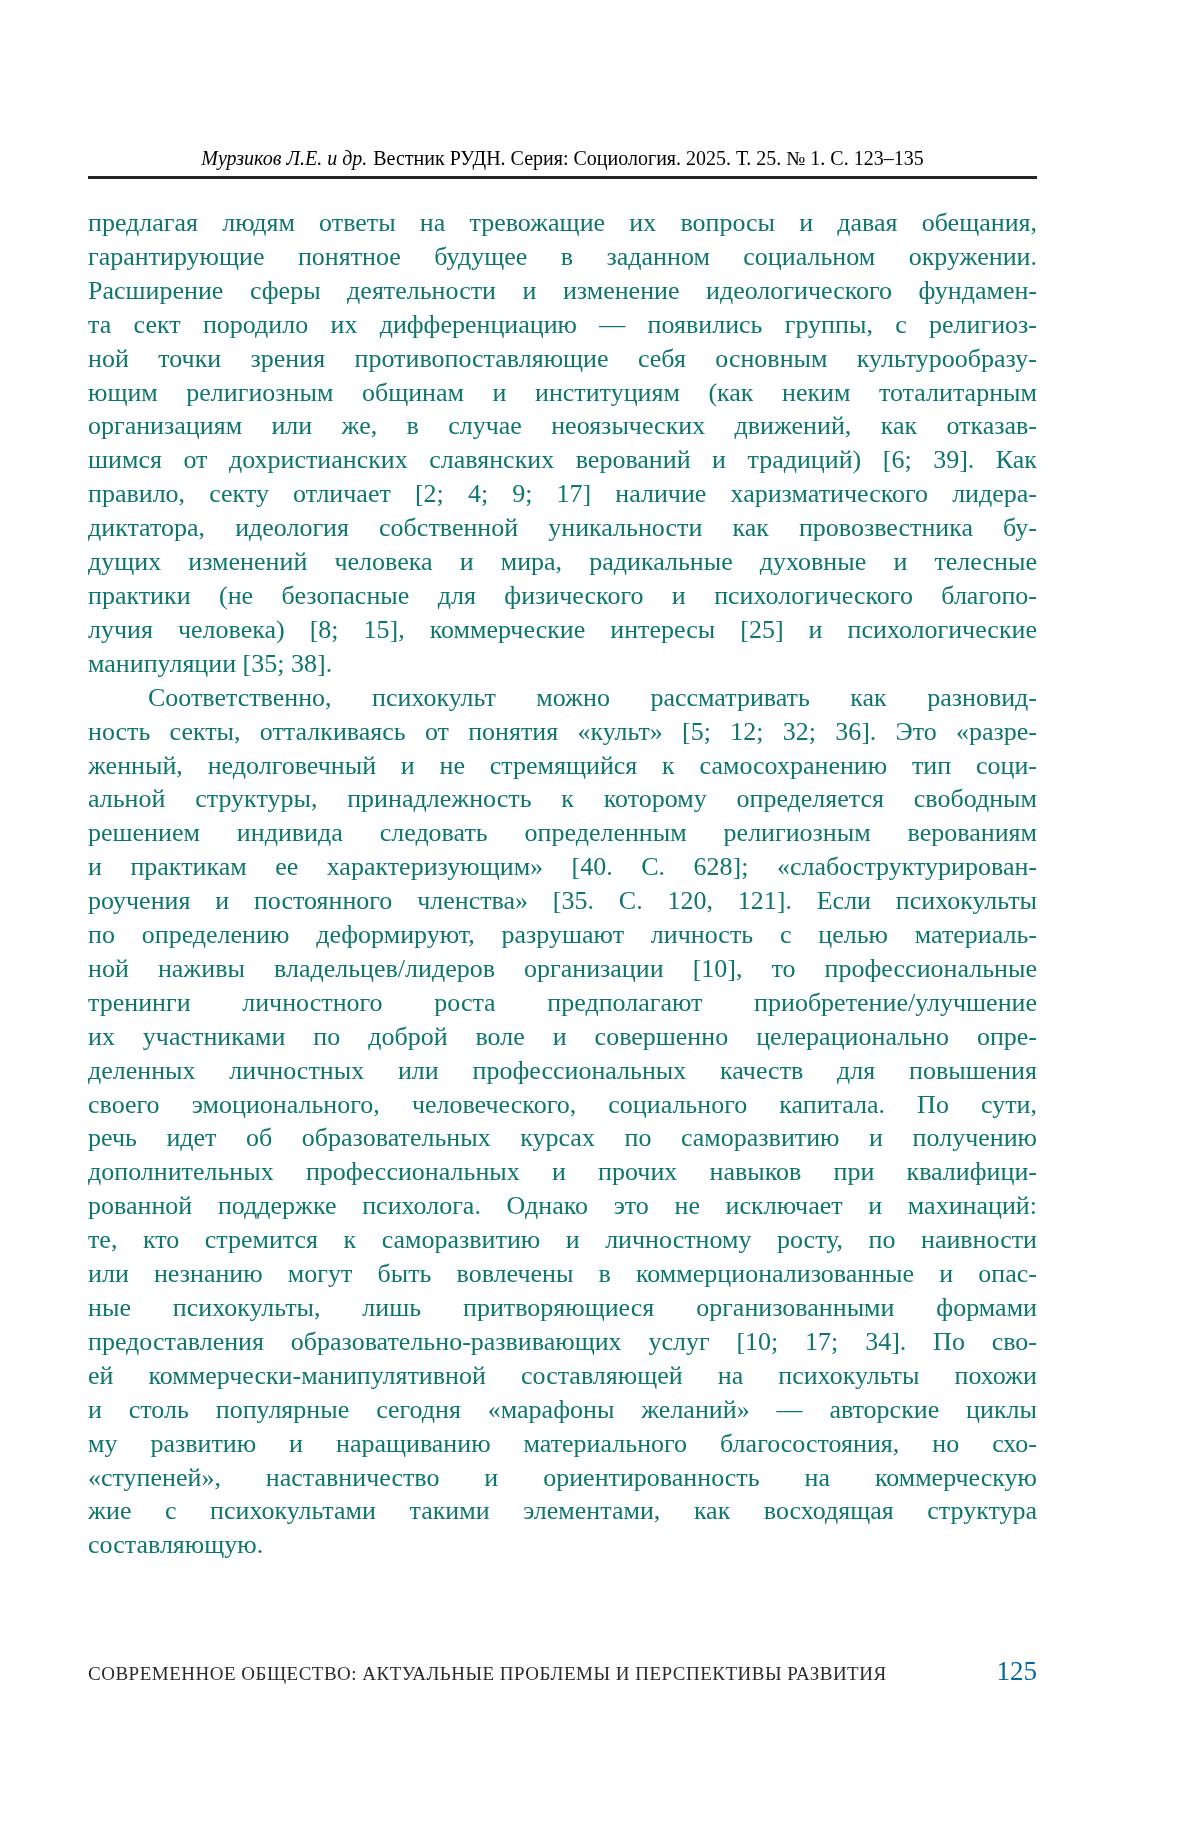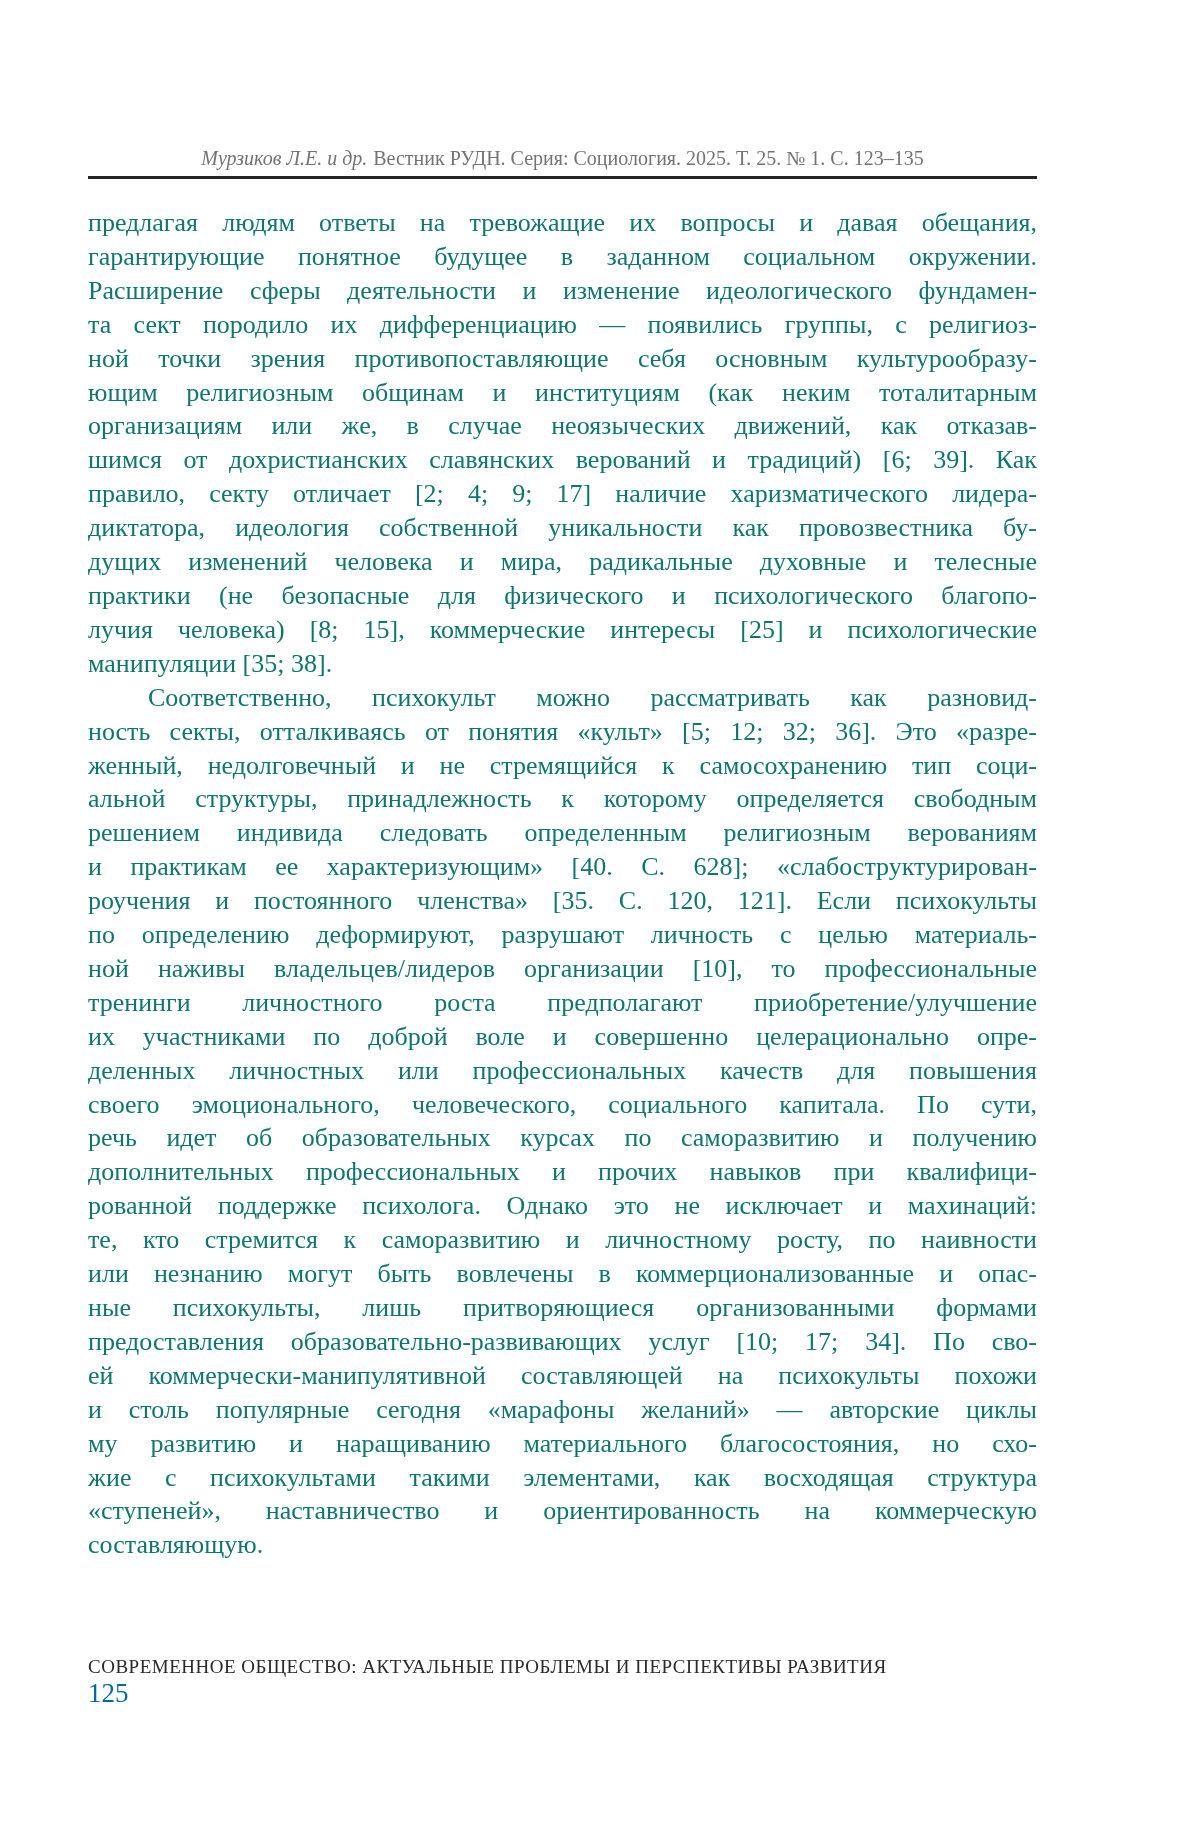--- a/index.html
+++ b/index.html
@@ -18,21 +18,21 @@
     overflow: hidden;
   }
   .running-header {
     position: absolute;
     top: 146px;
     left: 88px;
     width: 949px;
     text-align: center;
     font-size: 20px;
     line-height: 24px;
-    color: #737373;
+    color: #000000;
     white-space: nowrap;
   }
   .running-header .authors {
     font-style: italic;
     margin-right: 0.30em;
   }
   .header-rule {
     position: absolute;
     top: 176px;
     left: 88px;
@@ -61,21 +61,20 @@
     padding-left: 60px;
   }
   .page-footer {
     position: absolute;
     top: 1656px;
     left: 88px;
     width: 949px;
     display: flex;
     justify-content: space-between;
     align-items: baseline;
-    flex-direction: column;
   }
   .footer-title {
     font-size: 19px;
     letter-spacing: 0.5px;
     color: #2a2a2a;
   }
   .footer-page-number {
     font-size: 27px;
     color: #0369a1;
   }
@@ -122,22 +121,22 @@
       <div class="line">речь идет об образовательных курсах по саморазвитию и получению</div>
       <div class="line">дополнительных профессиональных и прочих навыков при квалифици-</div>
       <div class="line">рованной поддержке психолога. Однако это не исключает и махинаций:</div>
       <div class="line">те, кто стремится к саморазвитию и личностному росту, по наивности</div>
       <div class="line">или незнанию могут быть вовлечены в коммерционализованные и опас-</div>
       <div class="line">ные психокульты, лишь притворяющиеся организованными формами</div>
       <div class="line">предоставления образовательно-развивающих услуг [10; 17; 34]. По сво-</div>
       <div class="line">ей коммерчески-манипулятивной составляющей на психокульты похожи</div>
       <div class="line">и столь популярные сегодня «марафоны желаний» — авторские циклы</div>
       <div class="line">му развитию и наращиванию материального благосостояния, но схо-</div>
+      <div class="line">«ступеней», наставничество и ориентированность на коммерческую</div>
       <div class="line">жие с психокультами такими элементами, как восходящая структура</div>
-      <div class="line">«ступеней», наставничество и ориентированность на коммерческую</div>
       <div class="line last">составляющую.</div>
     </div>
 
   <div class="page-footer">
     <span class="footer-title">СОВРЕМЕННОЕ ОБЩЕСТВО: АКТУАЛЬНЫЕ ПРОБЛЕМЫ И ПЕРСПЕКТИВЫ РАЗВИТИЯ</span>
     <span class="footer-page-number">125</span>
   </div>
 
 </div>
 

